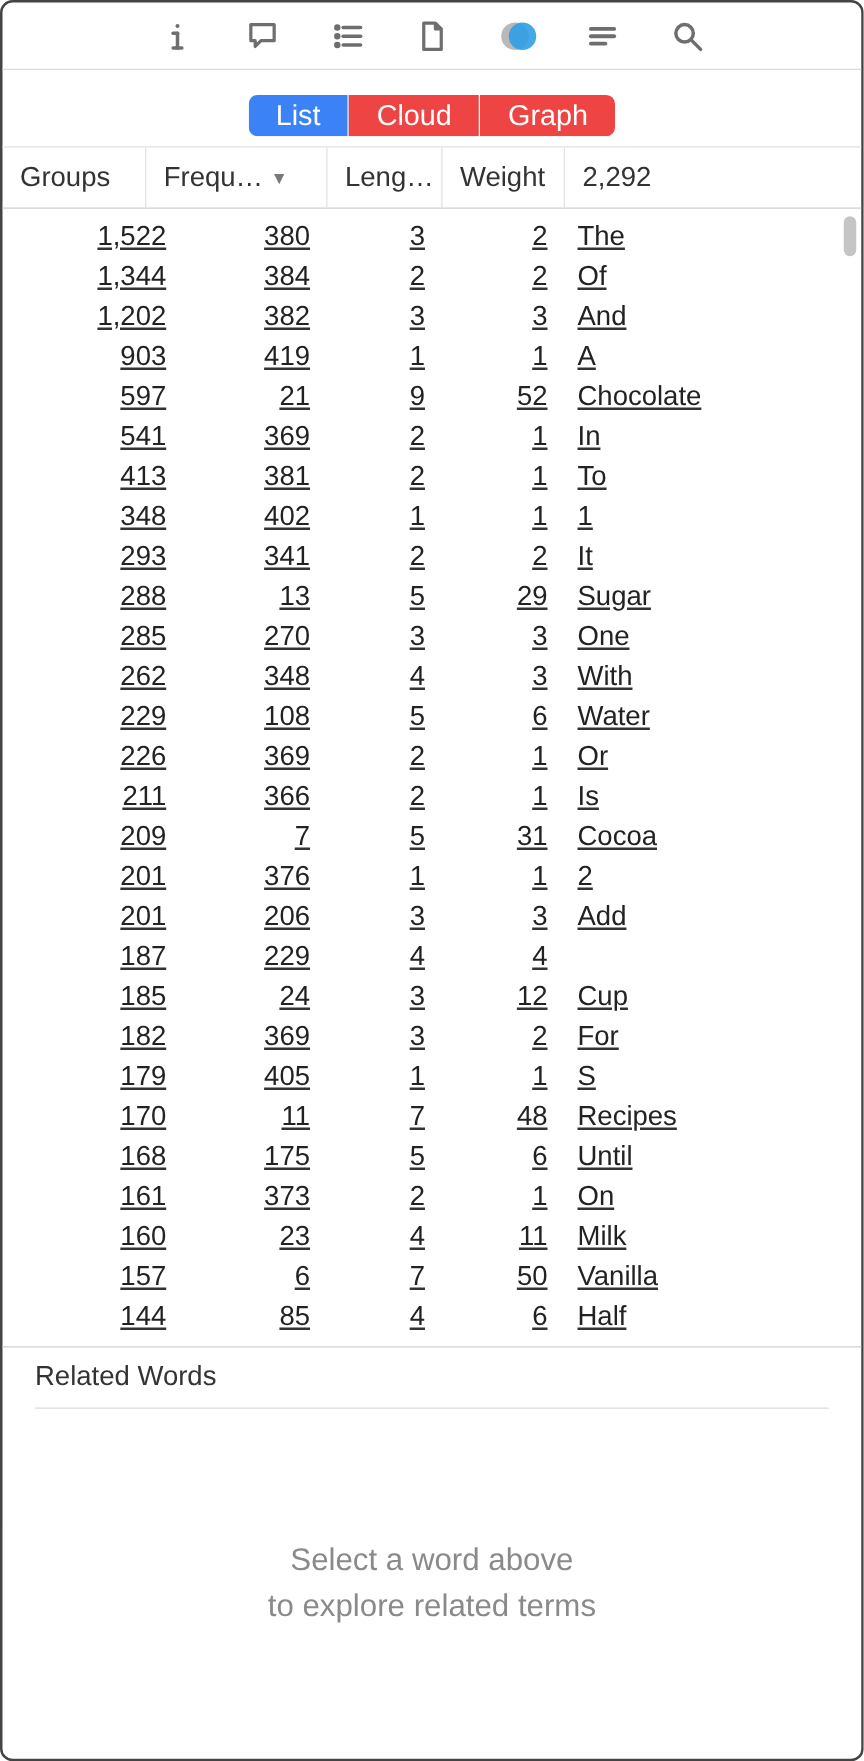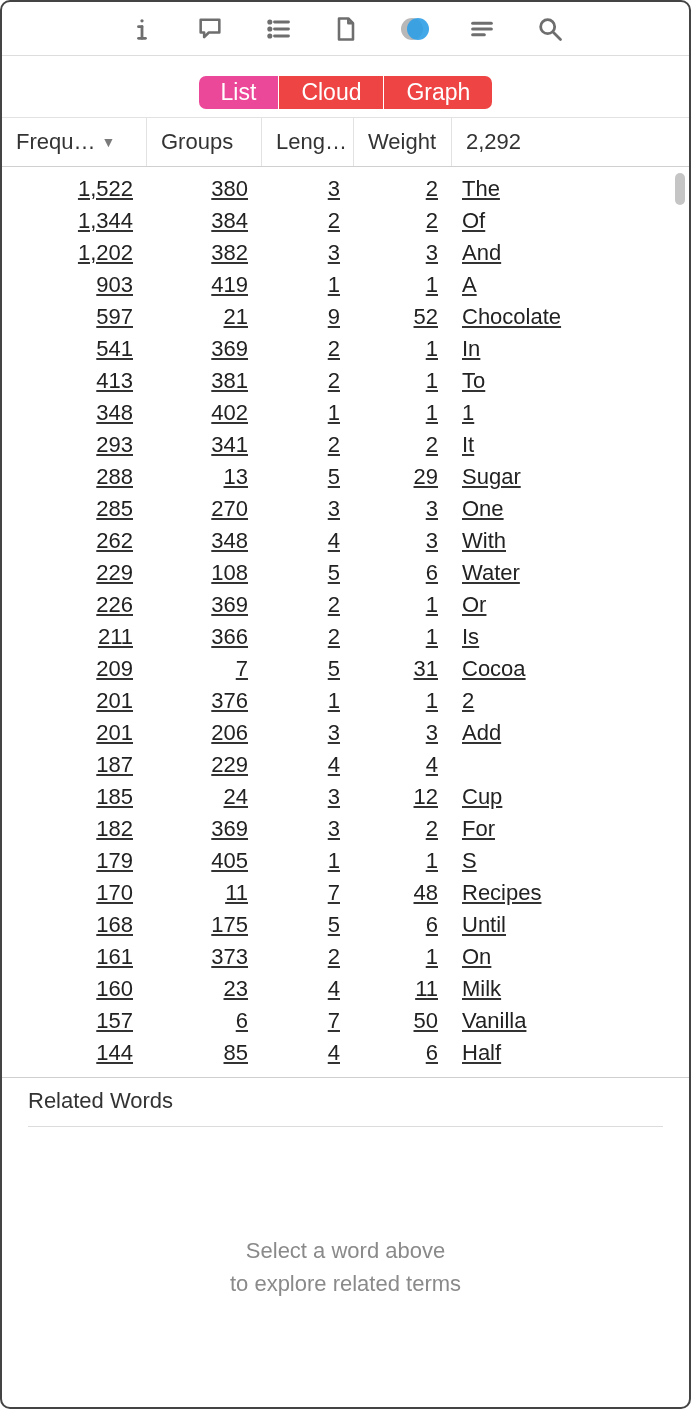--- a/index.html
+++ b/index.html
@@ -61,21 +61,21 @@
   }
   .segmented .seg {
     padding: 3px 22px;
     font-size: 23px;
     background: #ef4444;
     color: #fff;
     cursor: pointer;
     border-right: 1px solid #fff;
   }
   .segmented .seg:last-child { border-right: none; }
-  .segmented .seg.active { background: #ec4899; }
+  .segmented .seg.active { background: #3b82f6; }
   
   .headers {
     display: flex;
     border-top: 1px solid #e2e2e2;
     border-bottom: 1px solid #d0d0d0;
     height: 50px;
     align-items: stretch;
     color: #333;
     font-size: 22px;
   }
@@ -144,21 +144,21 @@
     padding-bottom: 12px;
     border-bottom: 1px solid #dcdcdc;
   }
   .related-body {
     flex: 1;
     display: flex;
     flex-direction: column;
     align-items: center;
     justify-content: center;
     color: #8a8a8a;
-    font-size: 22px;
+    font-size: 25px;
     line-height: 1.5;
     text-align: center;
   }
 </style>
 </head>
 <body>
 
 <div class="window">
 
   <div class="toolbar">
@@ -214,26 +214,26 @@
 
   <div class="segbar">
     <div class="segmented">
       <div class="seg active">List</div>
       <div class="seg">Cloud</div>
       <div class="seg">Graph</div>
     </div>
   </div>
 
   <div class="headers">
+    <div class="hcell col-groups">
+      <span>Groups</span>
+    </div>
     <div class="hcell col-freq">
       <span>Frequ…</span>
       <span class="sort-tri">▼</span>
-    </div>
-    <div class="hcell col-groups">
-      <span>Groups</span>
     </div>
     <div class="hcell col-length">
       <span>Leng…</span>
     </div>
     <div class="hcell col-weight">
       <span>Weight</span>
     </div>
     <div class="hcell col-word">
       <span>2,292</span>
     </div>

